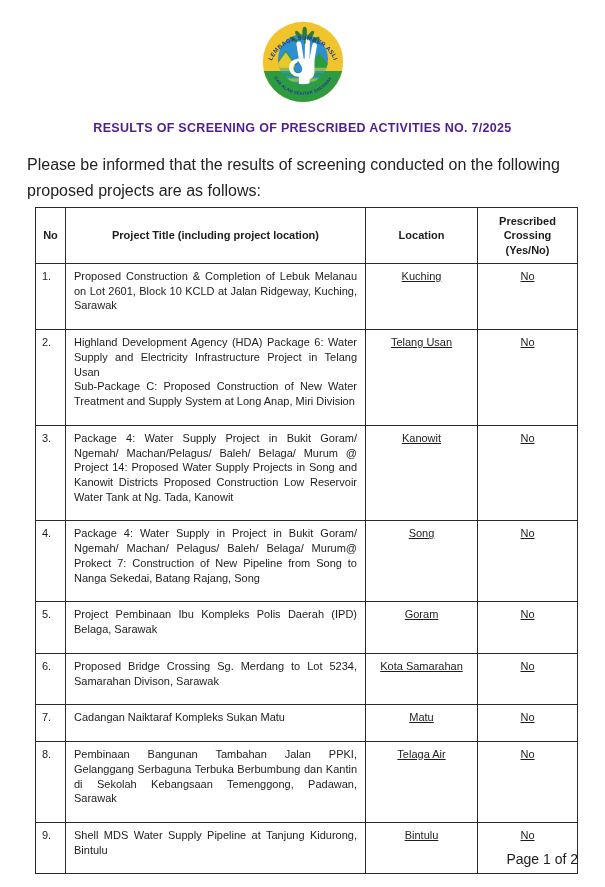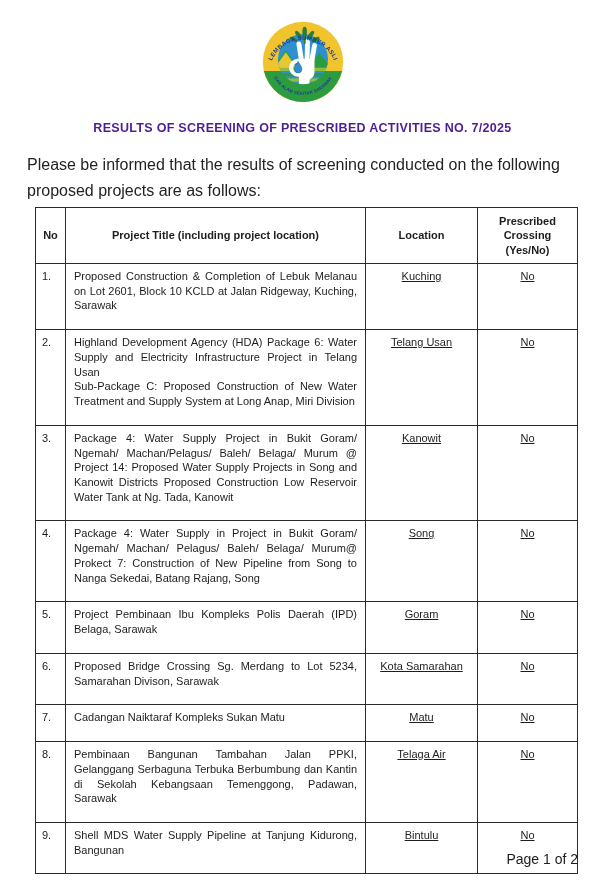--- a/index.html
+++ b/index.html
@@ -244,21 +244,21 @@
       <td class="cell-title">
             <div>Pembinaan Bangunan Tambahan Jalan PPKI, Gelanggang Serbaguna Terbuka Berbumbung dan Kantin di Sekolah Kebangsaan Temenggong, Padawan, Sarawak</div>
           </td>
       <td class="cell-center">Telaga Air</td>
       <td class="cell-center">No</td>
     </tr>
 
     <tr>
       <td class="cell-no">9.</td>
       <td class="cell-title">
-            <div>Shell MDS Water Supply Pipeline at Tanjung Kidurong, Bangunan</div>
+            <div>Shell MDS Water Supply Pipeline at Tanjung Kidurong, Bintulu</div>
           </td>
       <td class="cell-center">Bintulu</td>
       <td class="cell-center">No</td>
     </tr>
   </tbody>
   </table>
 
   <div class="footer-page">Page 1 of 2</div>
 
 </div>

